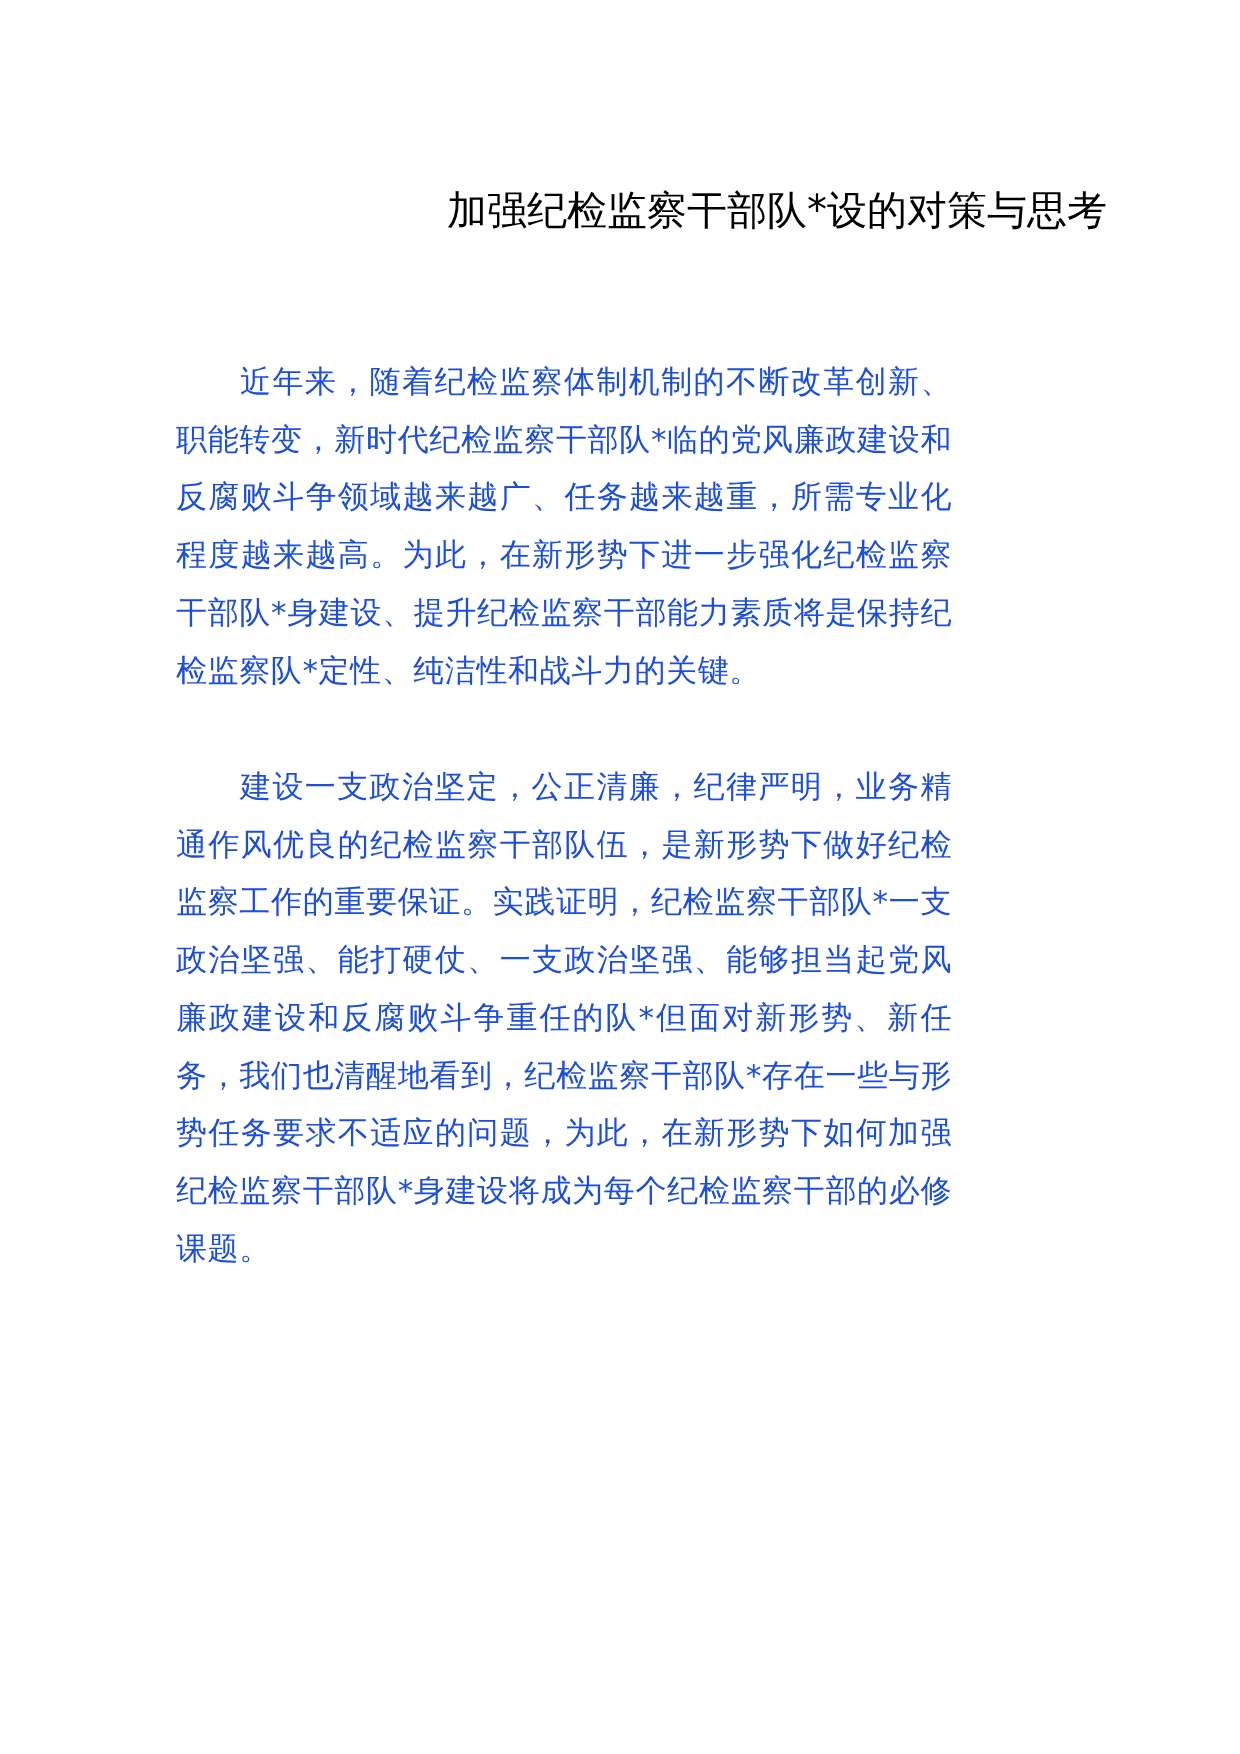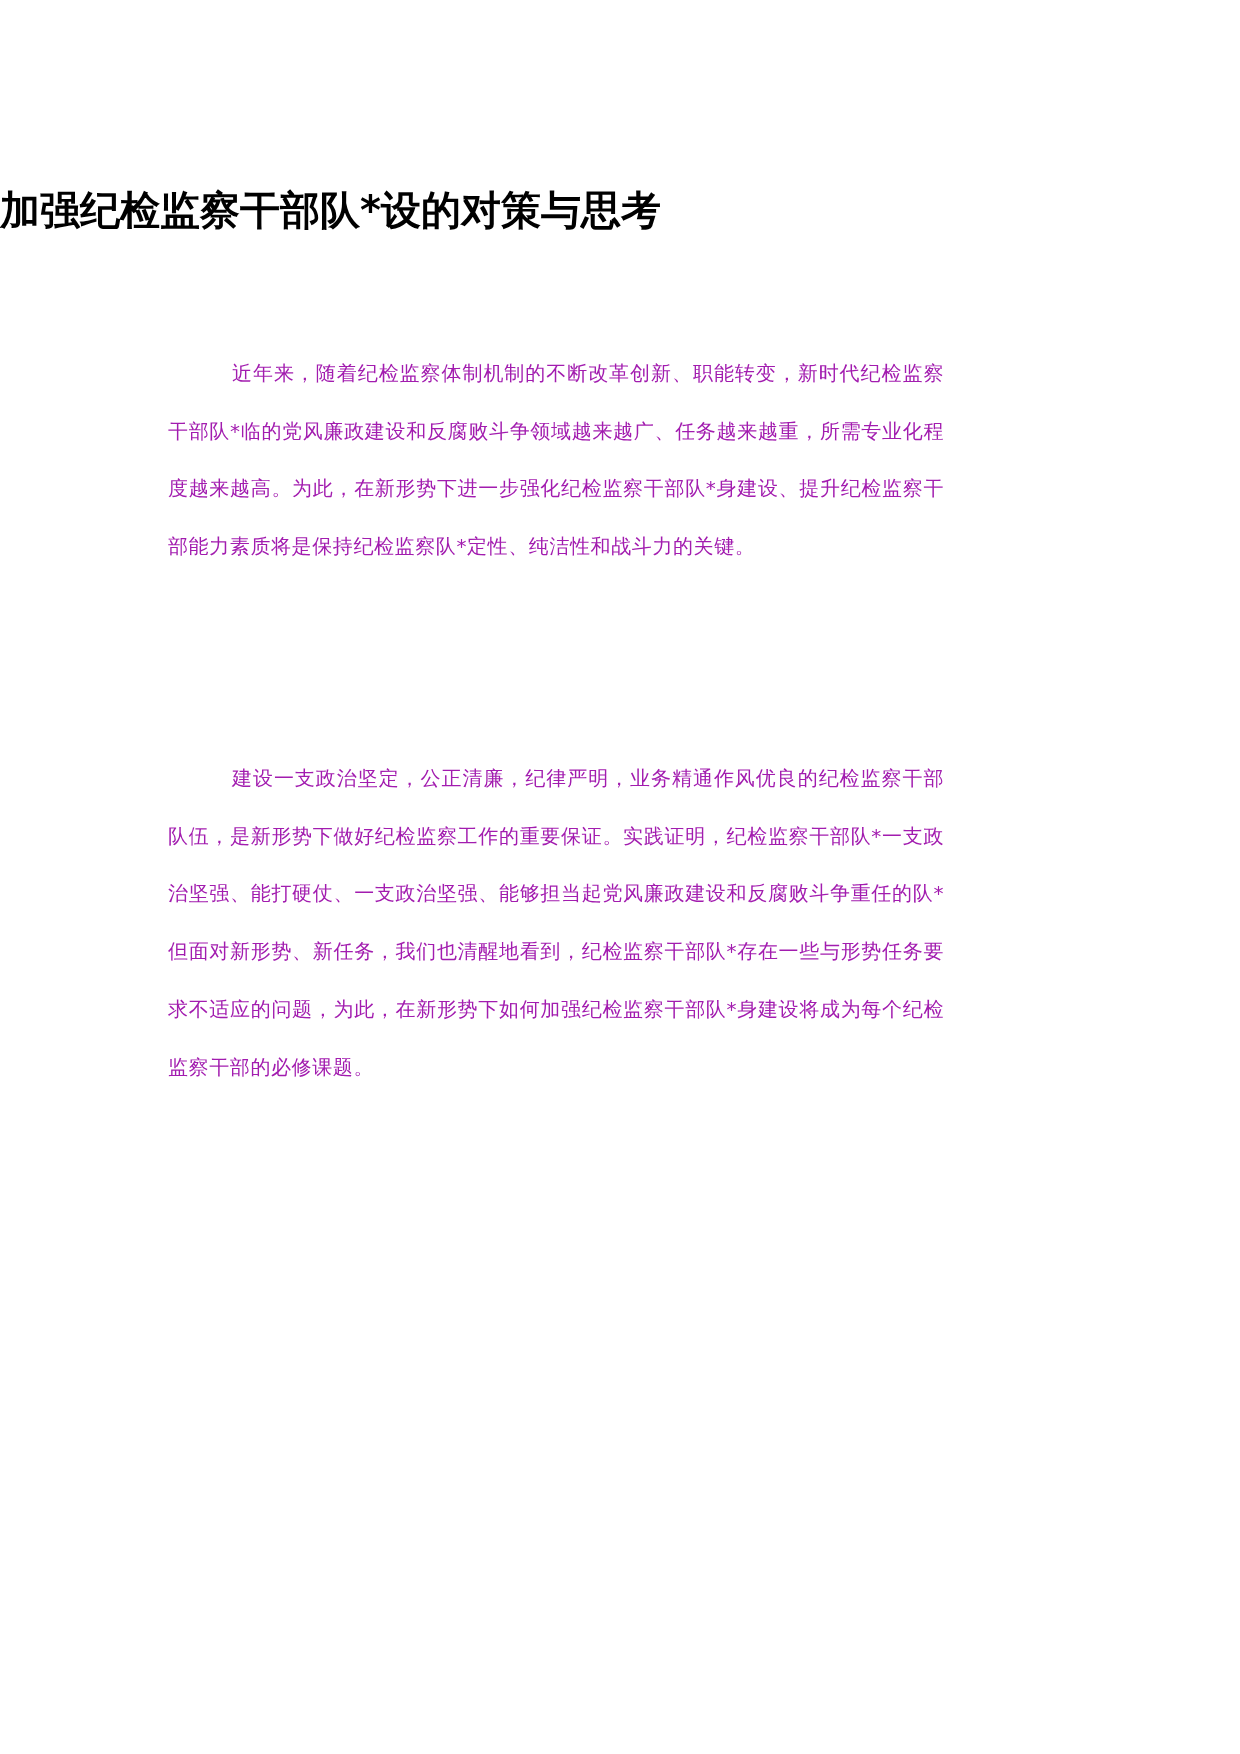--- a/index.html
+++ b/index.html
@@ -21,39 +21,39 @@
       top: 0;
       width: 1240px;
       height: 1754px;
       background: #ffffff;
     }
     .title {
       position: absolute;
       top: 180px;
       left: 0;
       width: 1107px;
-      text-align: left;
+      text-align: right;
       font-size: 40px;
-      font-weight: bold;
+      font-weight: normal;
       line-height: 60px;
       letter-spacing: 0px;
       color: #000000;
       margin: 0;
     }
     .para {
       position: absolute;
       left: 168px;
       width: 776px;
-      font-size: 20px;
+      font-size: 31px;
       line-height: 57.7px;
-      margin: 0;
+      margin: 8px;
       text-align: justify;
       text-indent: 64px;
       letter-spacing: 0.6px;
-      color: #a21caf;
+      color: #1d4ed8;
       word-break: break-all;
     }
     .p1 { top: 345px; }
     .p2 { top: 750px; }
     .heading {
       position: absolute;
       left: 232px;
       top: 1272px;
       font-size: 31px;
       line-height: 58px;

